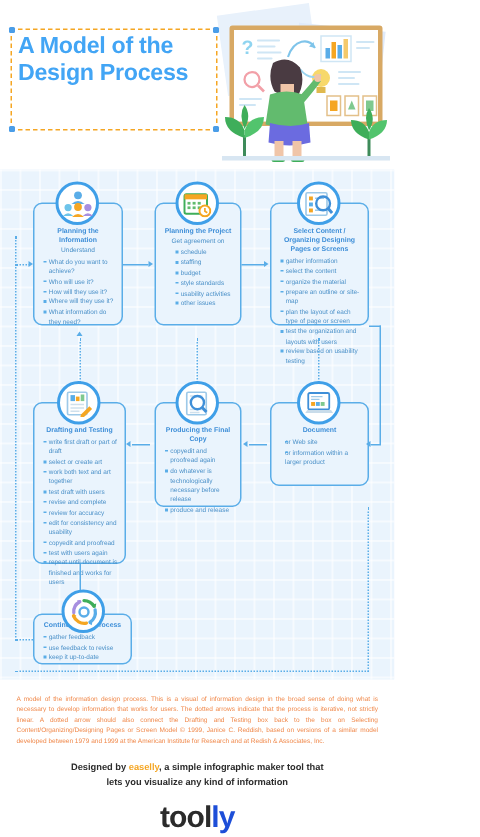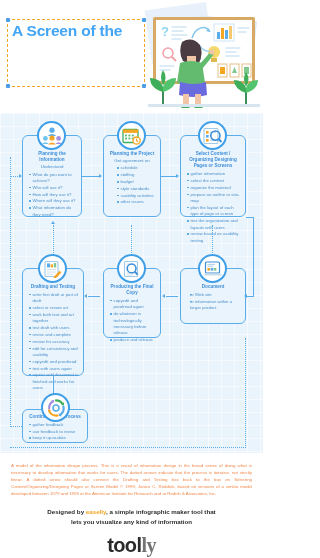--- a/index.html
+++ b/index.html
@@ -185,36 +185,37 @@
   .footer-line {
     font-size: 6.2px; font-weight: bold; color: #2b2b2b;
     line-height: 1.65;
   }
   .footer-line .brand-inline { color: #f5a623; }
   .logo {
     font-size: 20px; font-weight: bold; color: #2b2b2b;
     letter-spacing: -0.6px;
     margin-top: 7px; line-height: 1;
   }
-  .logo .ly { color: #737373; font-family: Liberation Serif, serif; }
+  .logo .ly { color: #1d4ed8; }
 </style>
 </head>
 <body>
 
 <div class="header">
   <div class="hdr-shape-a"></div>
   <div class="hdr-shape-b"></div>
 
   <div class="title-box">
     <div class="tb-handle tl"></div>
     <div class="tb-handle tr"></div>
     <div class="tb-handle bl"></div>
     <div class="tb-handle br"></div>
     <div class="hdl">
-      <div>A Screen of the</div>
+      <div>A Model of the</div>
+      <div>Design Process</div>
     </div>
   </div>
 
   <div class="board">
     <svg width="96" height="61" viewBox="0 0 96 61">
       <rect x="0" y="0" width="96" height="61" fill="#ffffff"></rect>
       <text x="5" y="16" font-family="Liberation Sans, sans-serif" font-size="13" font-weight="bold" fill="#8fd4f0">?</text>
       <g stroke="#cfe6f5" stroke-width="1.4" stroke-linecap="round">
         <line x1="16" y1="7" x2="30" y2="7"></line>
           <line x1="16" y1="11" x2="27" y2="11"></line>

